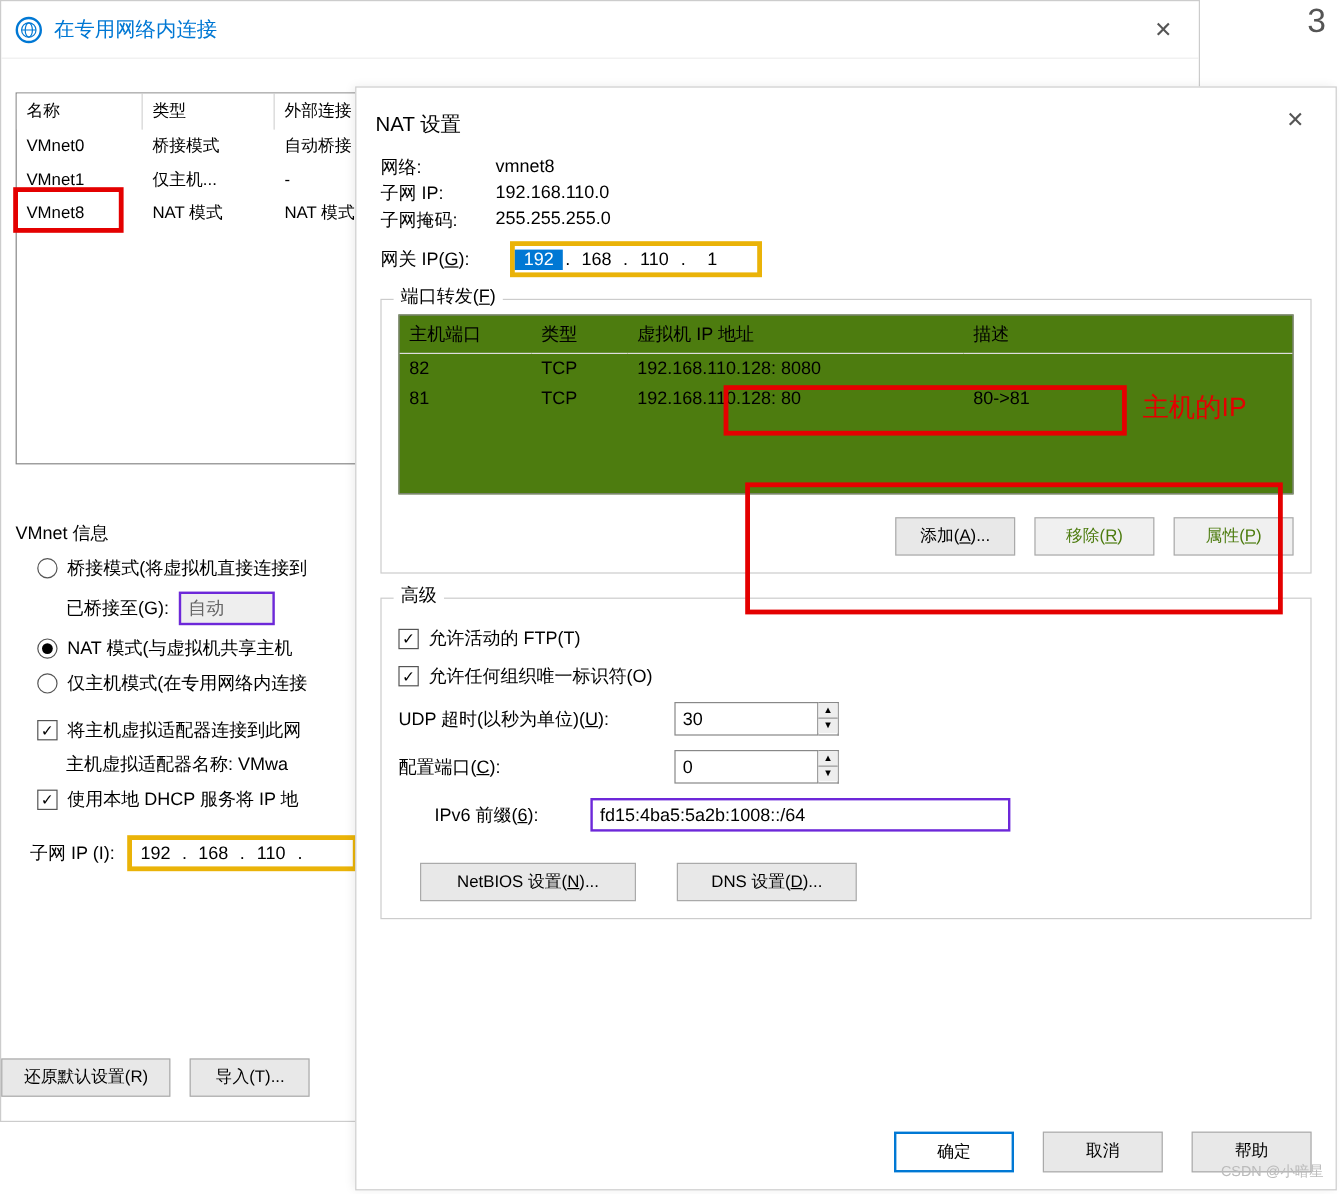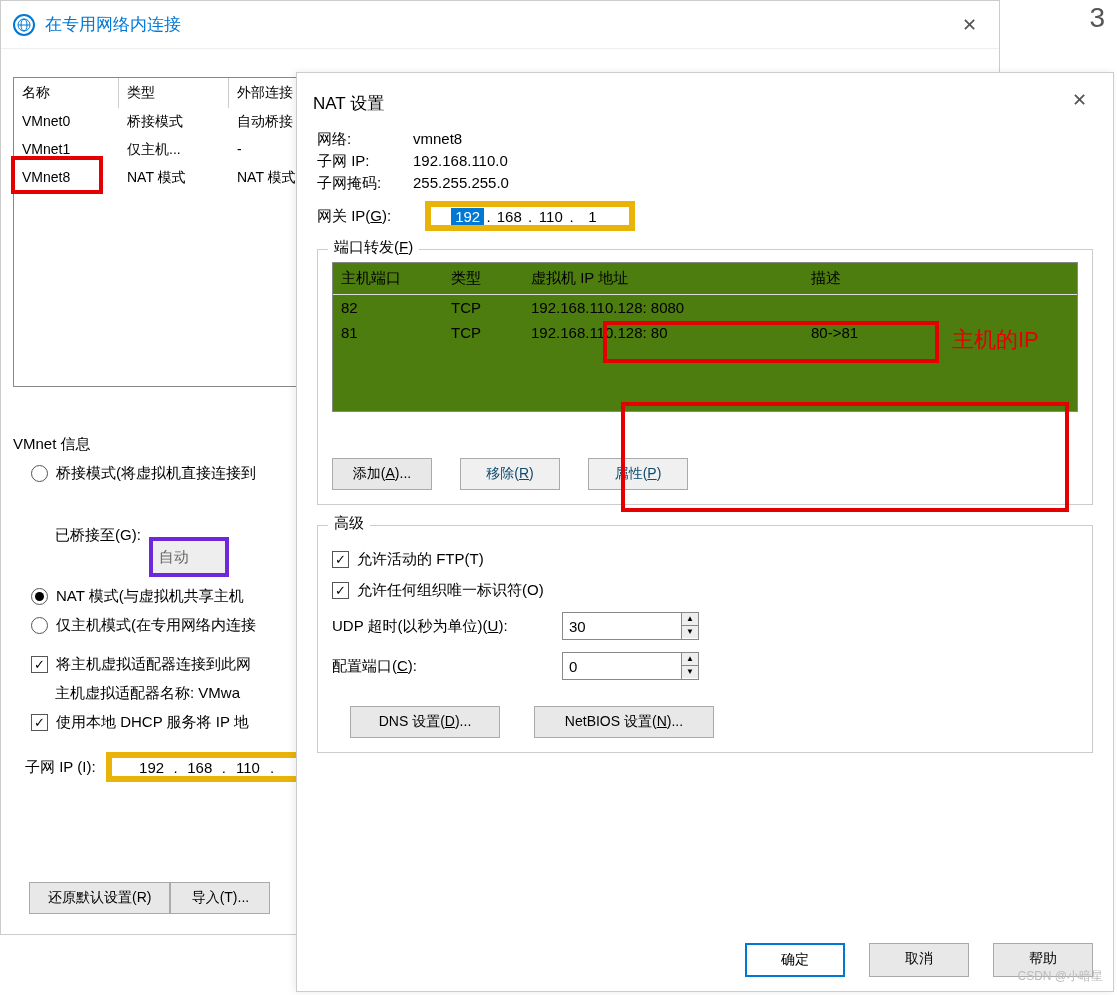--- a/index.html
+++ b/index.html
@@ -117,37 +117,36 @@
     content: "✓";
     color: #000;
   }
   .inline-field {
     display: flex;
     align-items: center;
     margin: 10px 0 10px 54px;
     font-size: 15px;
   }
   .text-input, .ip-input, .num-input {
-    border: 4px solid #6d28d9;
+    border: 2px solid #6d28d9;
     padding: 4px 6px;
     font-size: 15px;
-    height: 40px;
-    background: #fff;
-    margin-top: 44px;
+    height: 28px;
+    background: #fff;
   }
   .disabled-input {
     background: #eee;
     color: #666;
   }
   .ip-box {
-    border: 6px solid #eab308;
+    border: 4px solid #eab308;
     height: 30px;
     display: flex;
     align-items: center;
-    padding: 0 20px;
+    padding: 0 0;
     background: #fff;
   }
   .ip-box span.seg {
     width: 40px;
     text-align: center;
   }
   .ip-box span.seg.sel {
     background: #0078d4;
     color: #fff;
     border-radius: 0;
@@ -156,32 +155,33 @@
   .btn {
     border: 1px solid #aaa;
     background: #e8e8e8;
     padding: 6px 18px;
     font-size: 14px;
     cursor: pointer;
     min-width: 100px;
     text-align: center;
   }
   .btn.disabled {
-    color: #0c4a6e;
+    color: #4d7c0f;
     background: #f0f0f0;
   }
   .btn.primary {
     border: 2px solid #0078d4;
     background: #fff;
   }
   .bottom-btns {
     position: absolute;
     bottom: 20px;
-    left: 28px;
-    display: flex;
+    left: 0;
+    display: flex;
+    gap: 16px;
     border-radius: 12px;
   }
   
   .nat-dialog {
     position: absolute;
     top: 72px;
     left: 296px;
     width: 818px;
     height: 920px;
     background: #fff;
@@ -239,23 +239,23 @@
     padding: 6px 8px;
     border-bottom: 1px solid #ddd;
   }
   .port-row > div { padding: 4px 8px; }
   .pc-host { width: 110px; }
   .pc-type { width: 80px; }
   .pc-addr { width: 280px; }
   .pc-desc { flex: 1; }
   .port-btns {
     display: flex;
-    justify-content: flex-start;
-    gap: 28px;
-    margin-top: 46px;
+    justify-content: flex-end;
+    gap: 16px;
+    margin-top: 19px;
   }
   .adv-row {
     display: flex;
     align-items: center;
     margin: 12px 0;
     font-size: 15px;
   }
   .spinner {
     display: flex;
     align-items: center;
@@ -493,23 +493,27 @@
       <div class="adv-row">
         <span style="width:230px;">配置端口(<u>C</u>):</span>
         <div class="spinner">
           <input value="0" style="">
           <div class="arrows">
               <span>▲</span>
               <span>▼</span>
             </div>
         </div>
       </div>
+      <div class="adv-row" style="margin-left:30px;">
+        <span style="width:130px;">IPv6 前缀(<u>6</u>):</span>
+        <input class="text-input" style="width: 350px;" value="fd15:4ba5:5a2b:1008::/64">
+      </div>
       <div class="dns-btns">
+        <div class="btn" style="min-width:180px;">NetBIOS 设置(<u>N</u>)...</div>
         <div class="btn" style="min-width:150px;">DNS 设置(<u>D</u>)...</div>
-        <div class="btn" style="min-width:180px;">NetBIOS 设置(<u>N</u>)...</div>
       </div>
     </div>
   </div>
 
   <div class="dialog-btns">
     <div class="btn primary">确定</div>
     <div class="btn">取消</div>
     <div class="btn">帮助</div>
   </div>
 </div>

